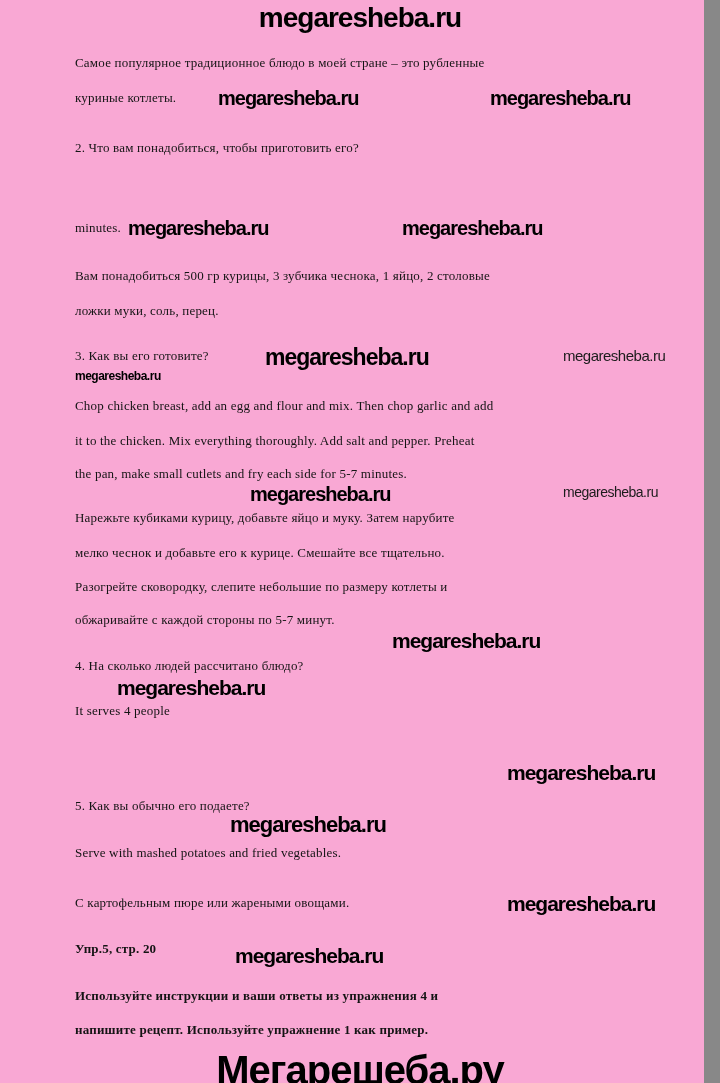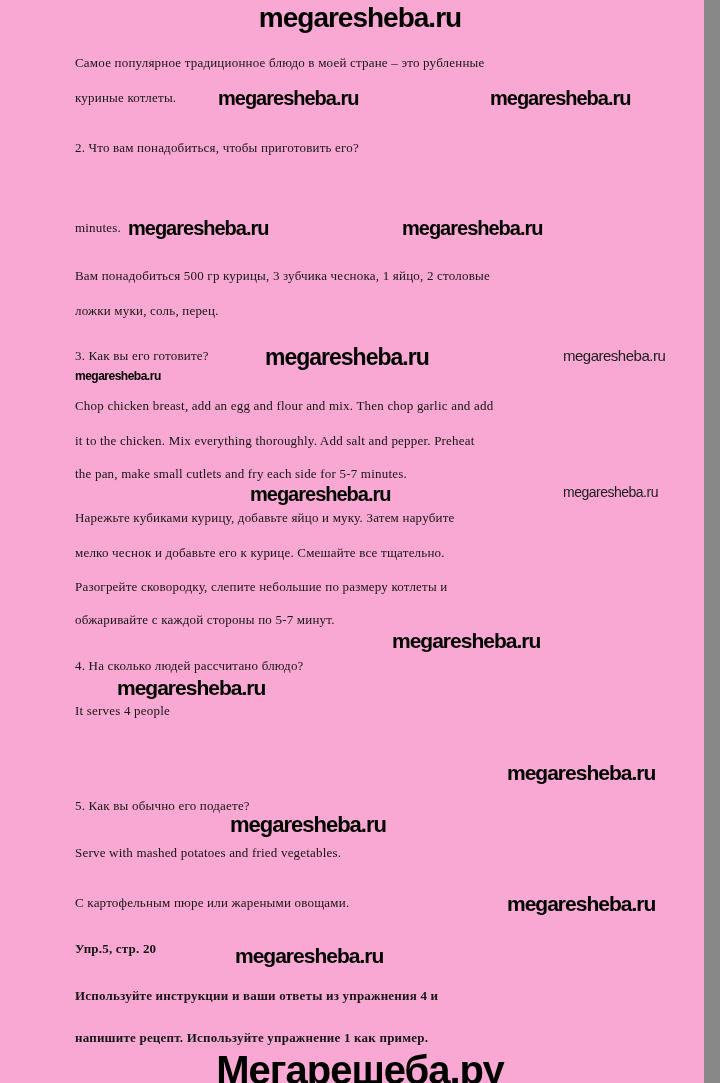--- a/index.html
+++ b/index.html
@@ -118,17 +118,17 @@
   <div class="wm wm-22" style="left:230px;top:812px;">megaresheba.ru</div>
   <div class="line" style="top:845px;">Serve with mashed potatoes and fried vegetables.</div>
 
   <div class="line" style="top:895px;">С картофельным пюре или жареными овощами.</div>
   <div class="wm wm-21" style="left:507px;top:892px;">megaresheba.ru</div>
 
   <div class="line bold" style="top:941px;">Упр.5, стр. 20</div>
   <div class="wm wm-21" style="left:235px;top:944px;">megaresheba.ru</div>
 
   <div class="line bold" style="top:988px;">Используйте инструкции и ваши ответы из упражнения 4 и</div>
-  <div class="line bold" style="top:1022px;margin-top:8px;">напишите рецепт. Используйте упражнение 1 как пример.</div>
+  <div class="line bold" style="top:1022px;">напишите рецепт. Используйте упражнение 1 как пример.</div>
 
   <div class="footer-brand">Мегарешеба.ру</div>
 
 </div>
 
 </body></html>

